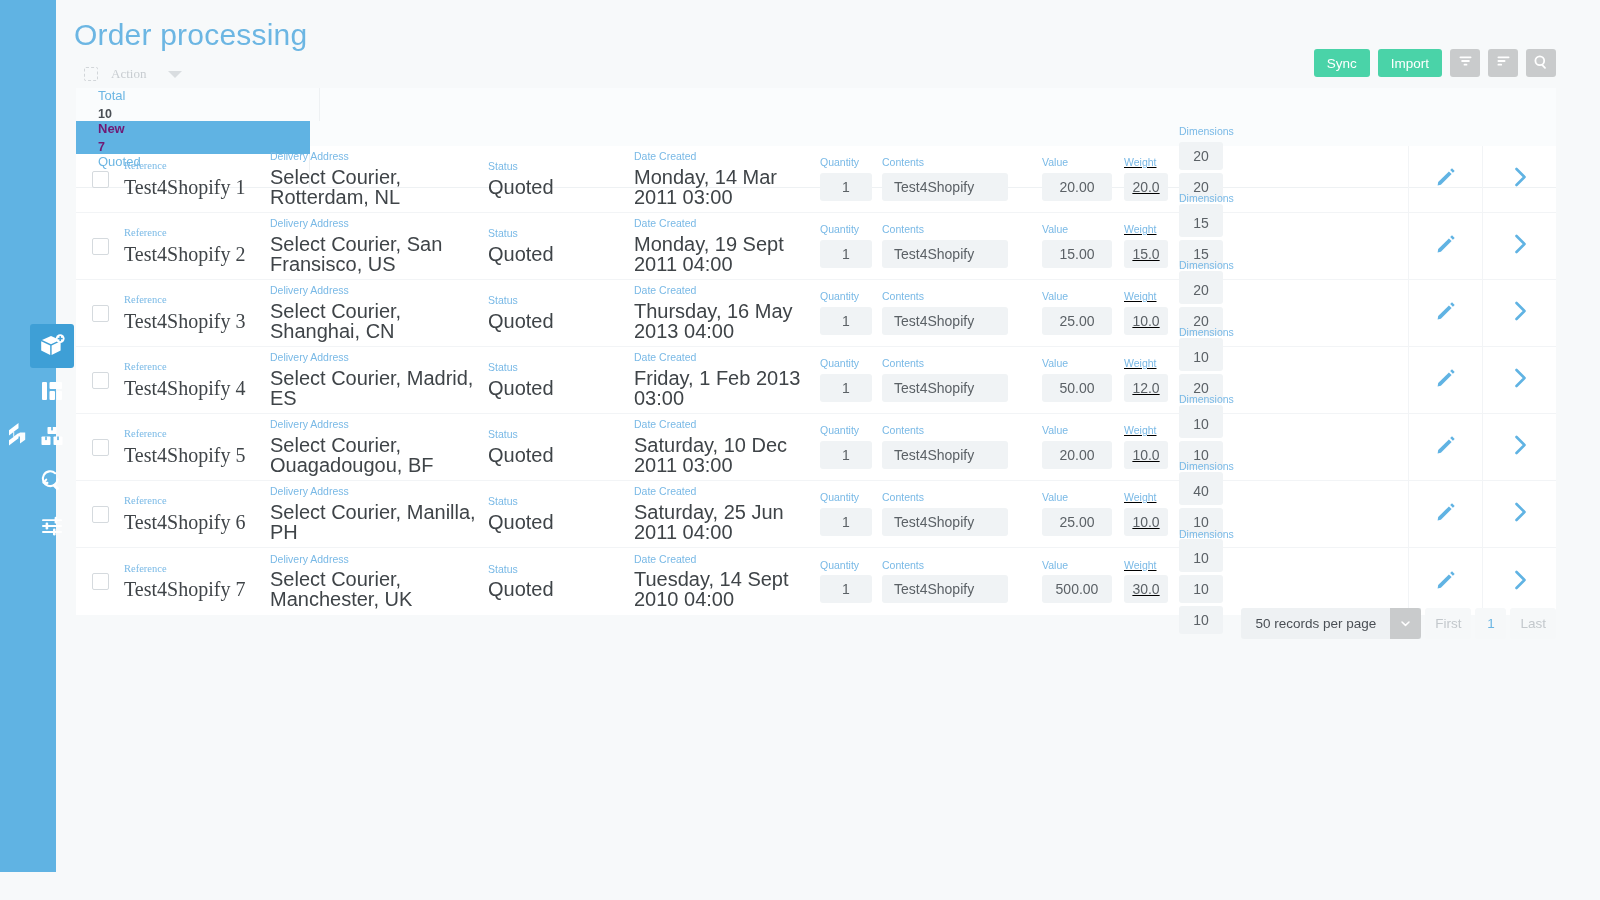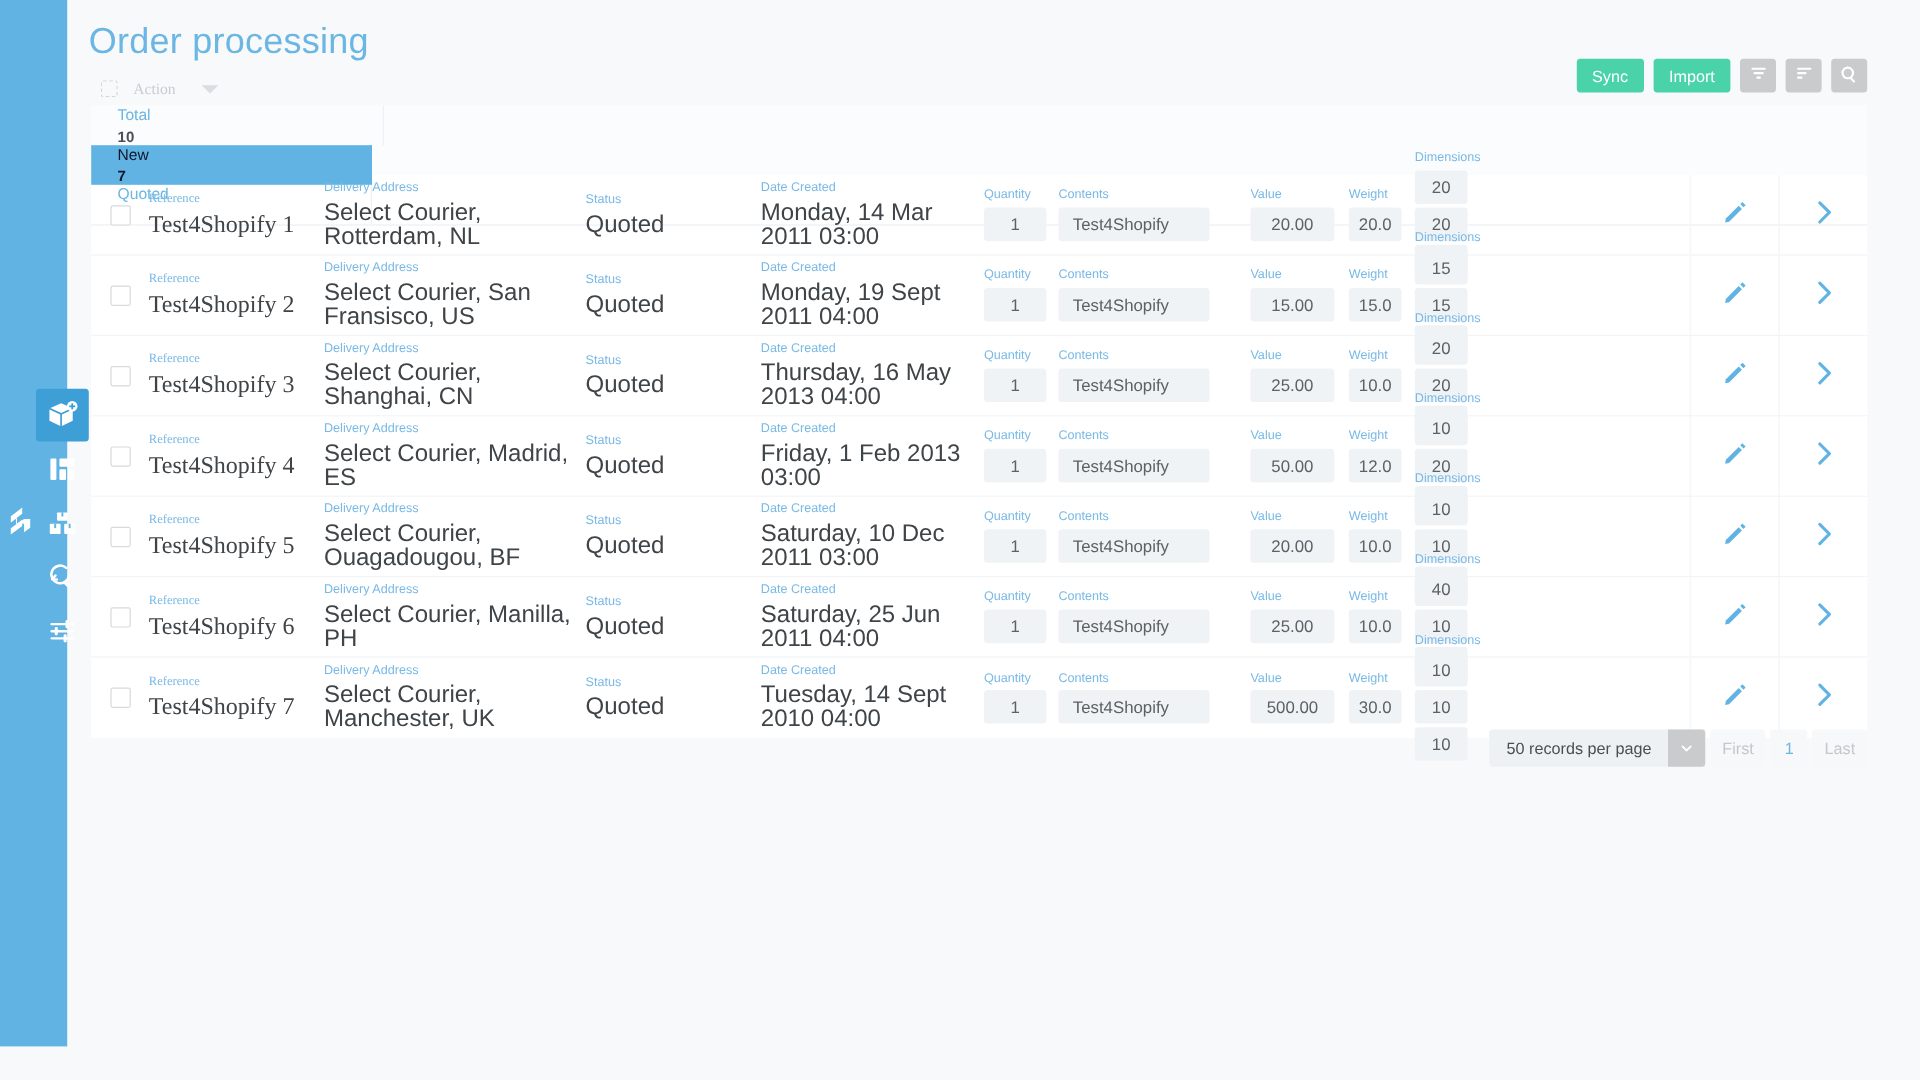--- a/index.html
+++ b/index.html
@@ -89,21 +89,21 @@
     display: flex; flex-direction: column; justify-content: center;
     padding-left: 22px;
     border-right: 1px solid #eef1f3;
     cursor: pointer;
   }
   .tab:first-child { border-left: 1px solid #eef1f3; }
   .tab-spacer-left { width: 48px; background: #fafcfd; }
   .tab-label { font-size: 13px; color: #6cb6e3; margin-bottom: 4px; }
   .tab-count { font-size: 12.5px; color: #4a4f55; font-weight: bold; }
   .tab.active { background: #60b3e3; border-right-color: #60b3e3; }
-  .tab.active .tab-label, .tab.active .tab-count { color: #0f172a; }
+  .tab.active .tab-label, .tab.active .tab-count { color: #701a75; font-weight: bold; }
   .tab-rest { flex: 1 1 auto; background: #fafcfd; border-bottom: 1px solid #eef1f3;}
 
   
   .row {
     position: relative;
     height: 67px;
     border-bottom: 1px solid #f2f4f6;
     display: flex; align-items: center;
   }
   .row:last-child { border-bottom: none; }
@@ -122,21 +122,21 @@
   .pill.center { justify-content: center; }
   .pill.left { padding-left: 12px; }
 
   .c-ref   { width: 146px; font-family: Liberation Serif, serif; }
   .c-addr  { width: 218px; }
   .c-stat  { width: 146px; }
   .c-date  { width: 186px; }
   .c-qty   { width: 52px;  margin-left: 0px; }
   .c-cont  { width: 126px; margin-left: 10px; }
   .c-val   { width: 70px;  margin-left: 34px; }
-  .c-wgt   { width: 44px;  margin-left: 12px; }
+  .c-wgt   { width: 44px;  margin-left: 12px; text-decoration: underline; }
   .dim-stack { display: flex; flex-direction: column; }
   .dim-boxes { display: flex; gap: 3px; flex-direction: column; }
   .dim-box {
     width: 44px; height: 28px; background: #f0f3f5; border-radius: 3px;
     display: flex; align-items: center; justify-content: center;
     color: #5b6166; font-size: 14px;
   }
 
   .row-actions {
     position: absolute; right: 0; top: 0; height: 100%;

